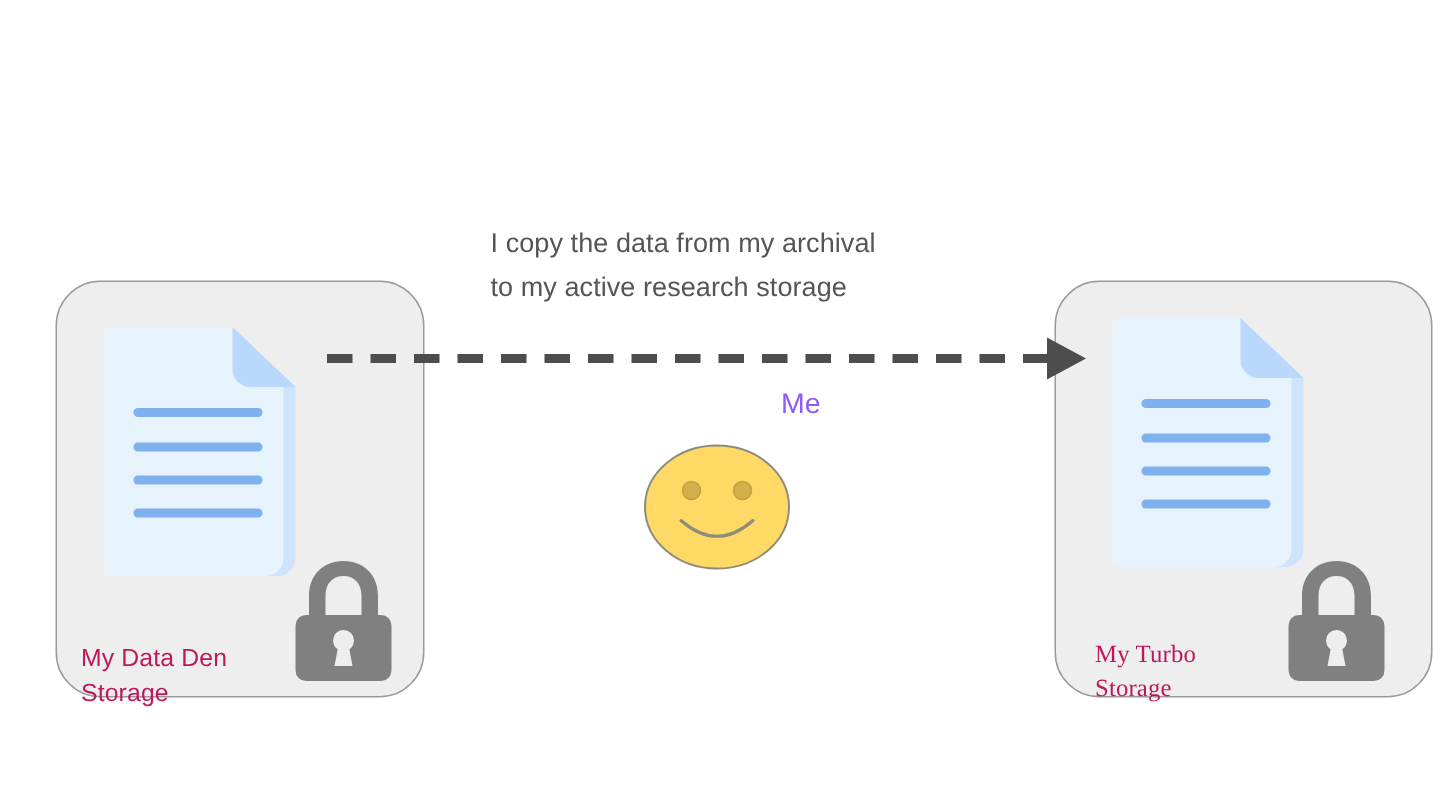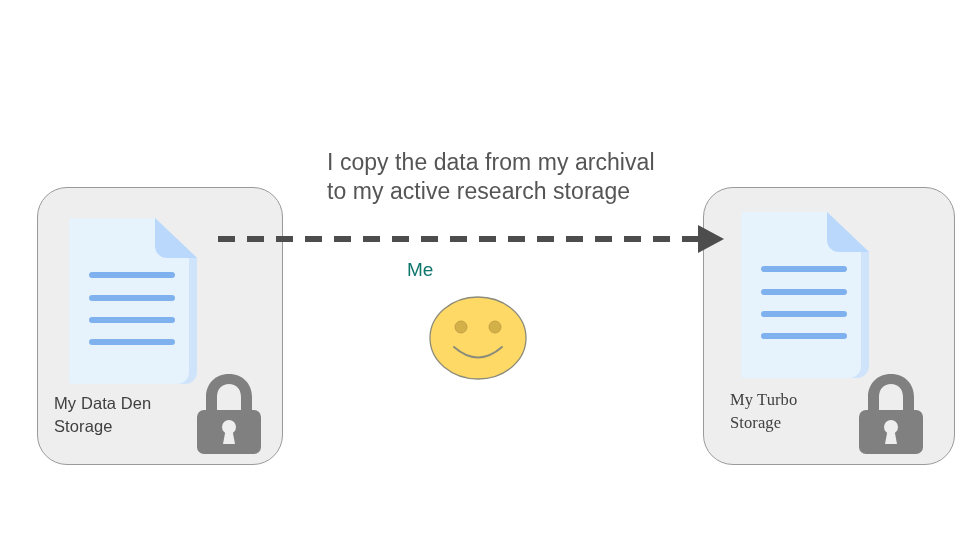--- a/index.html
+++ b/index.html
@@ -39,48 +39,49 @@
   #doc-right { left: 735px; top: 206px; width: 138px; height: 178px; }
 
   .lock-icon {
     position: absolute;
   }
   #lock-left  { left: 193px; top: 370px; width: 72px; height: 86px; }
   #lock-right { left: 855px; top: 370px; width: 72px; height: 86px; }
 
   .node-label {
     position: absolute;
-    color: #404040;
+    color: #be185d;
     font-size: 16.5px;
     line-height: 23px;
     white-space: pre-line;
     letter-spacing: 0.1px;
+    margin-top: 36px;
   }
   #label-left  { left: 54px;  top: 392px; width: 140px; }
   #label-right { left: 730px; top: 388px; width: 130px; font-family: Liberation Serif, serif; }
 
   #edge-label {
     position: absolute;
     left: 327px;
     top: 148px;
     width: 350px;
     color: #555555;
-    font-size: 23px;
+    font-size: 18px;
     line-height: 29px;
     white-space: pre-line;
     letter-spacing: 0.05px;
   }
 
   #actor-label {
     position: absolute;
     left: 407px;
     top: 258px;
     width: 140px;
-    text-align: left;
-    color: #0f766e;
+    text-align: right;
+    color: #8b5cf6;
     font-size: 19px;
     line-height: 24px;
   }
 
   #smiley {
     position: absolute;
     left: 428px;
     top: 295px;
     width: 100px;
     height: 86px;

